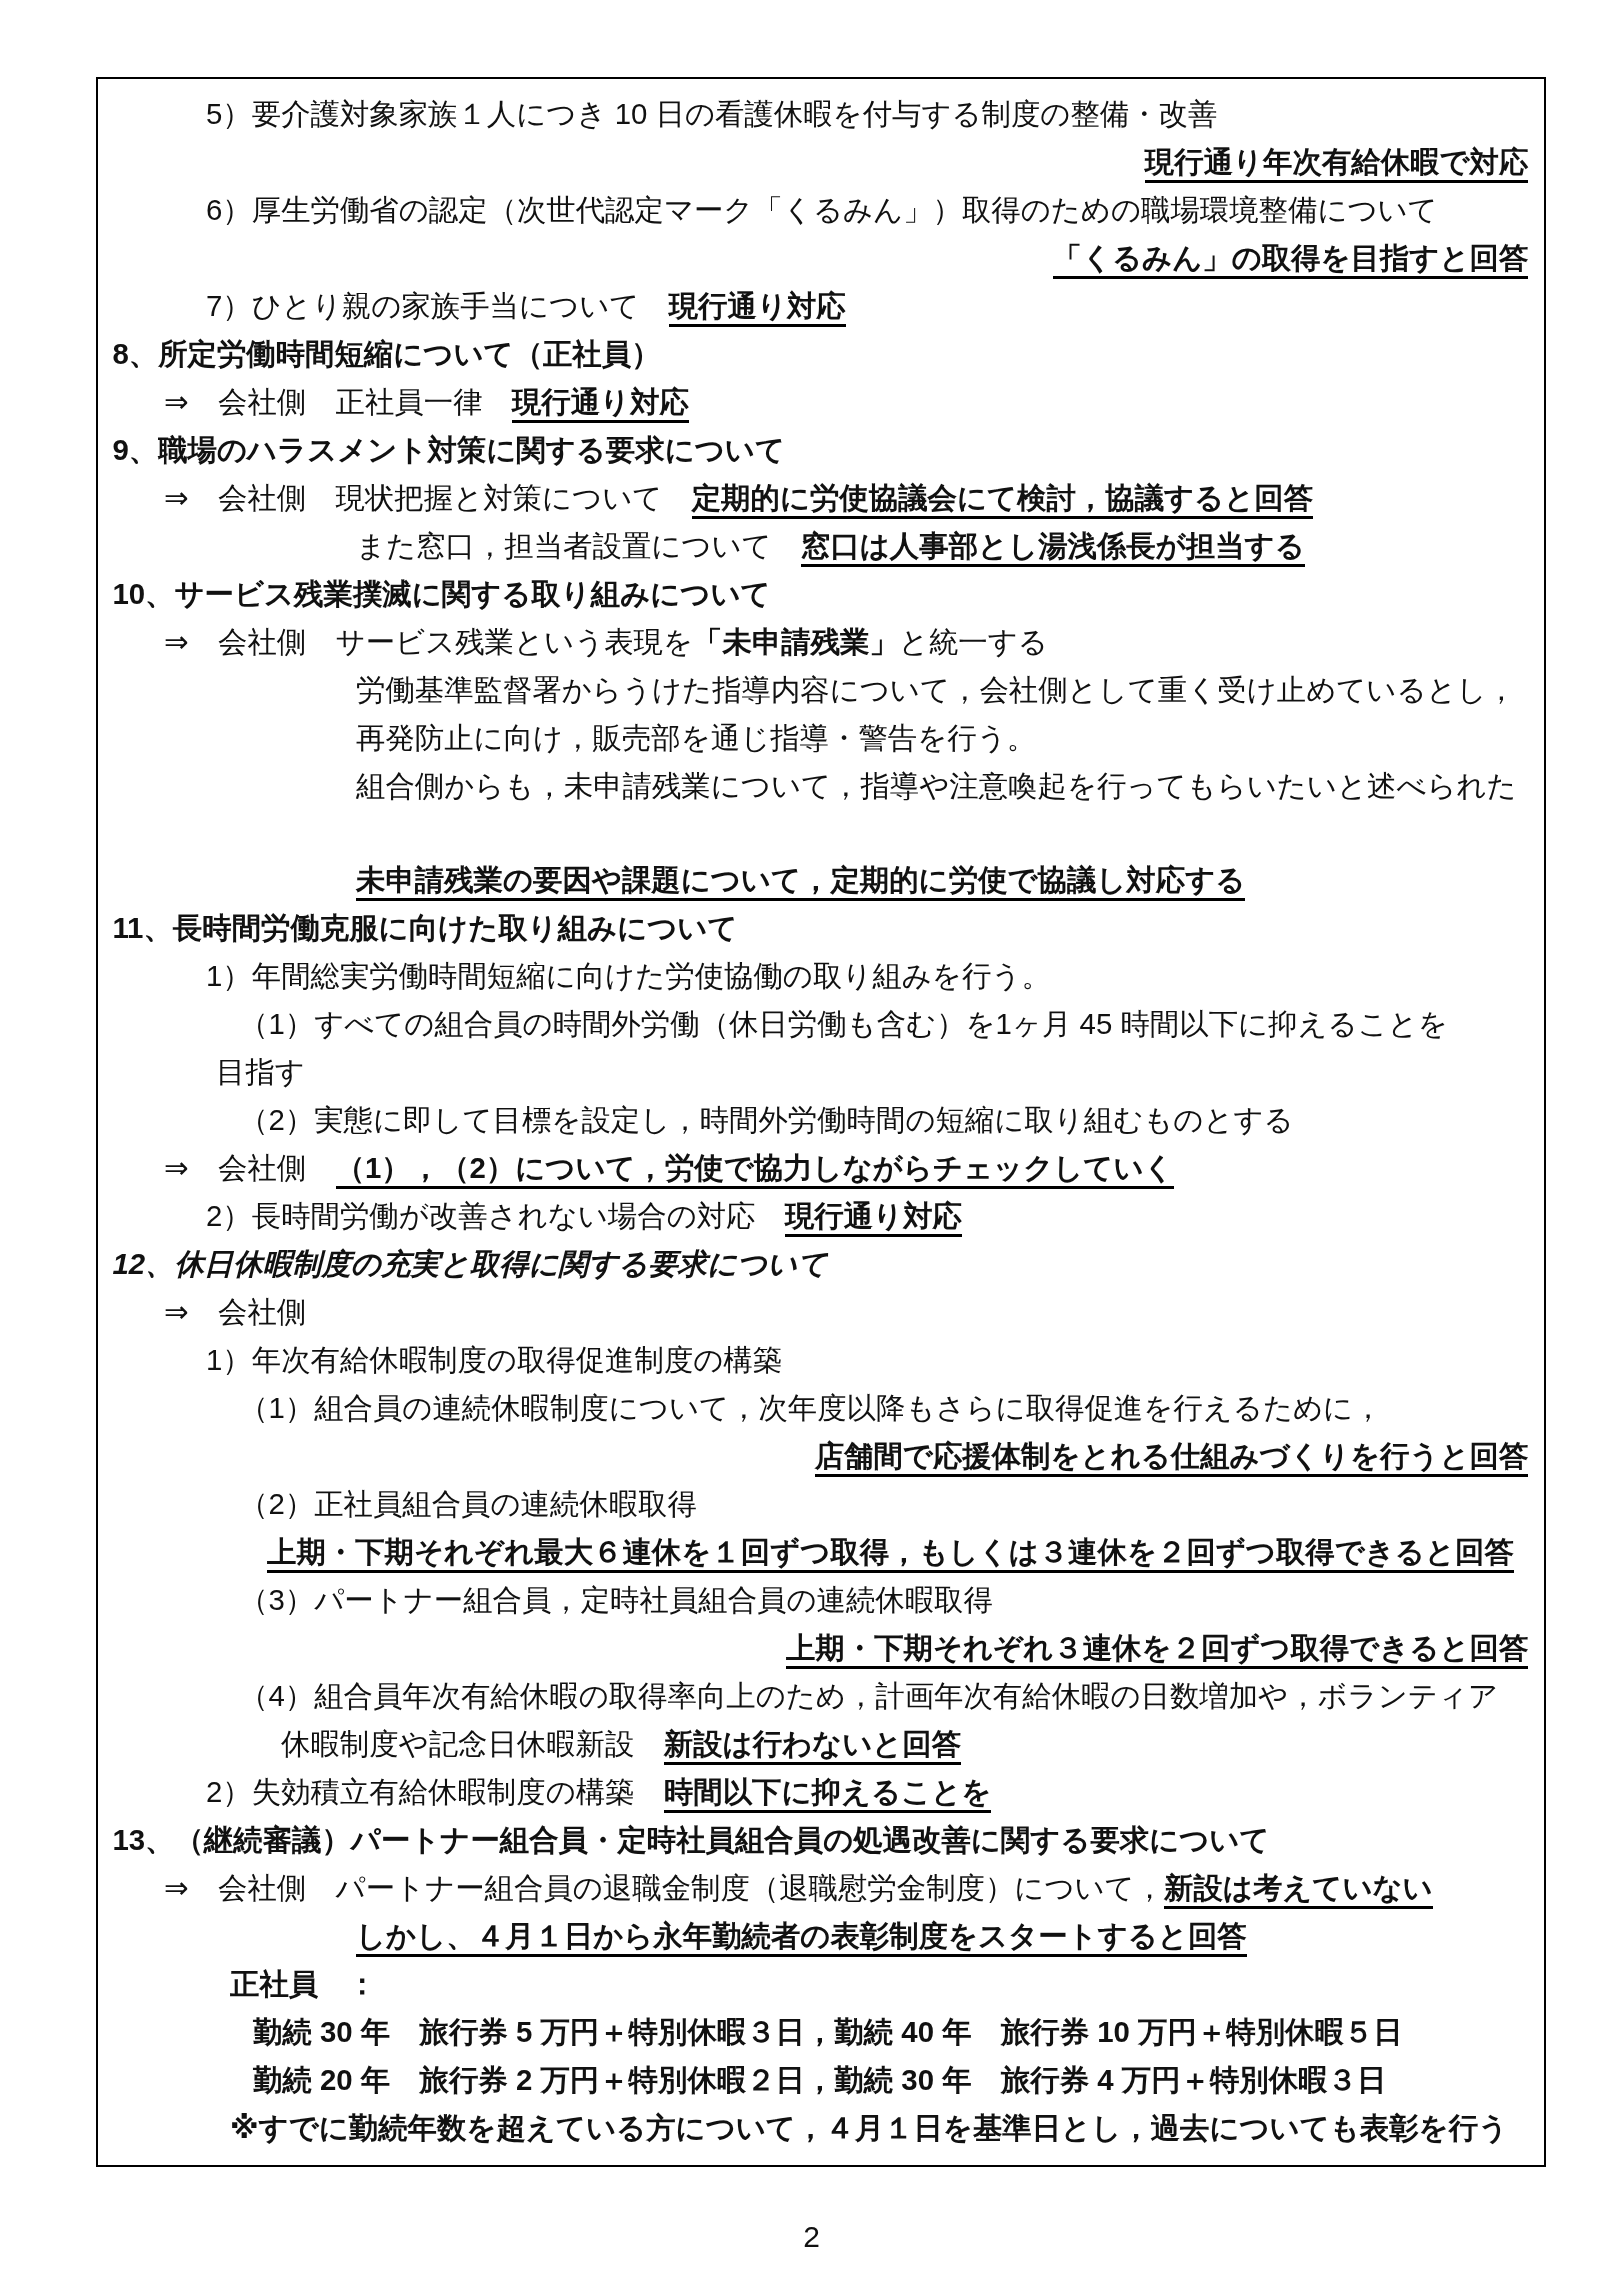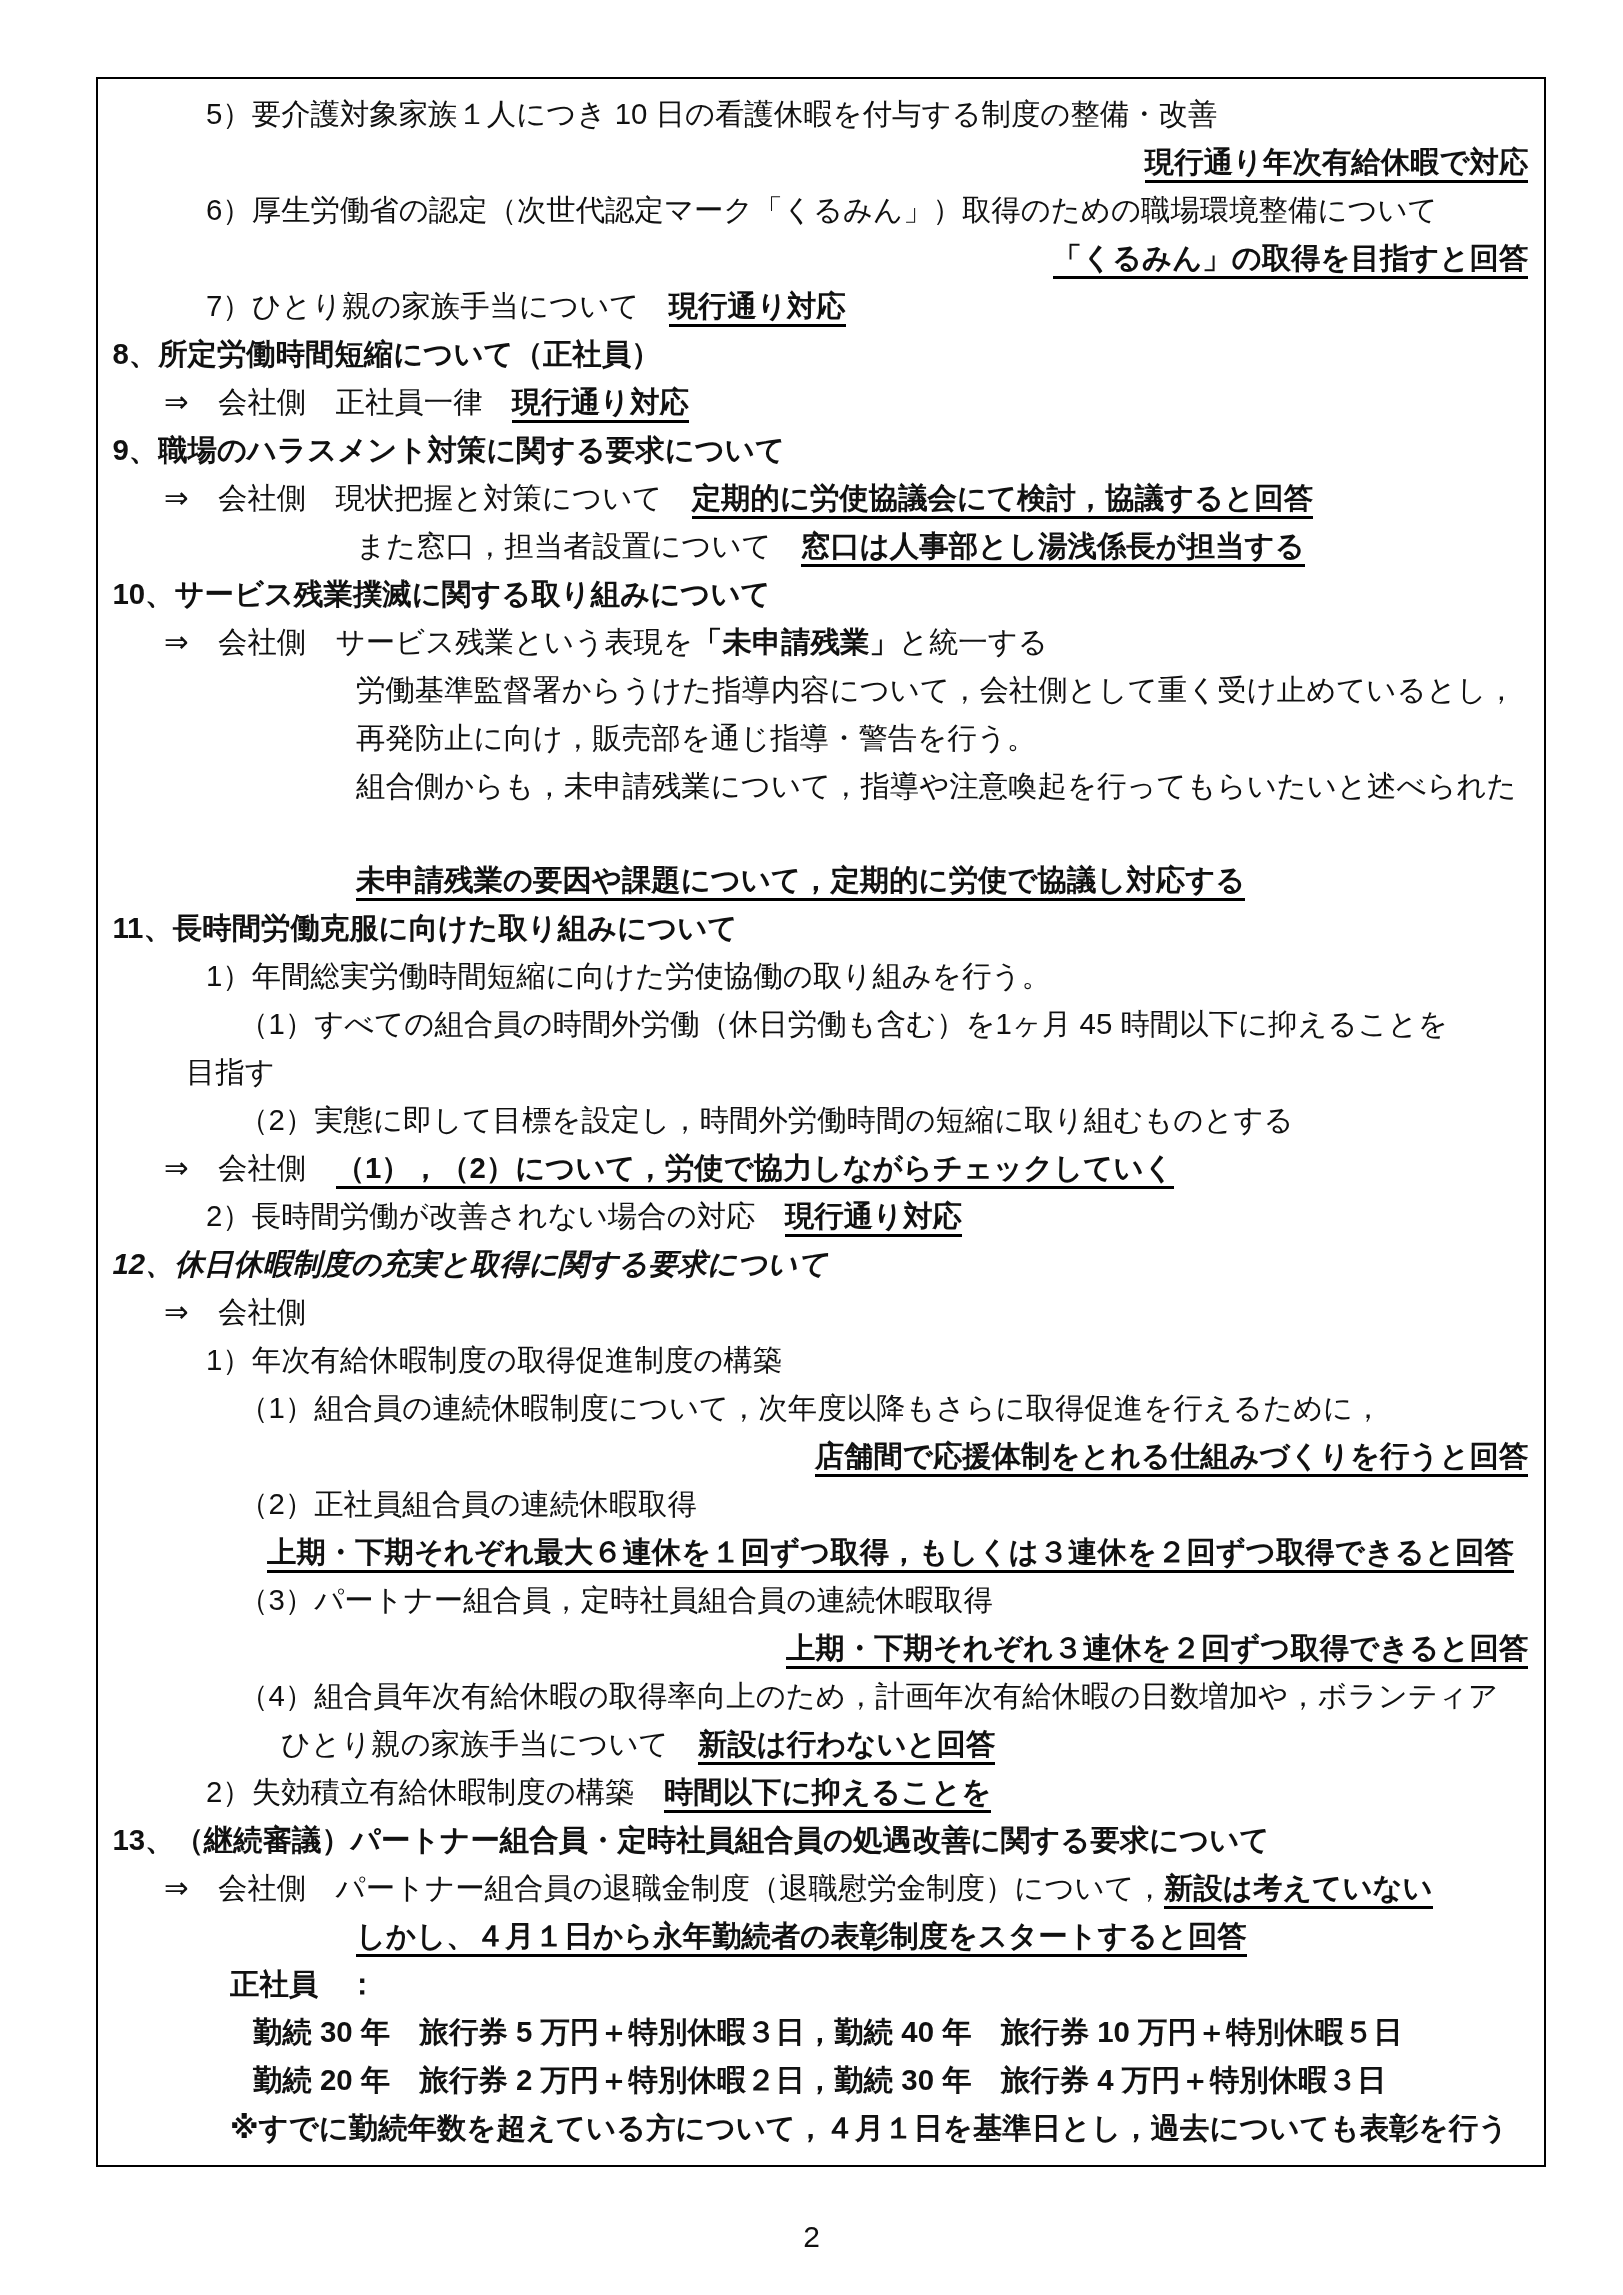--- a/index.html
+++ b/index.html
@@ -72,35 +72,35 @@
         <div class="line" style="padding-left: 258px;"><span class="s-normal">また窓口，担当者設置について　</span><span class="s-answer">窓口は人事部とし湯浅係長が担当する</span></div>
         <div class="line" style="padding-left: 14.4px;"><span class="s-bold">10、サービス残業撲滅に関する取り組みについて</span></div>
         <div class="line" style="padding-left: 66px;"><span class="s-normal">⇒　会社側　サービス残業という表現を</span><span class="s-bold">「未申請残業」</span><span class="s-normal">と統一する</span></div>
         <div class="line" style="padding-left: 258px;"><span class="s-normal">労働基準監督署からうけた指導内容について，会社側として重く受け止めているとし，</span></div>
         <div class="line" style="padding-left: 258px;"><span class="s-normal">再発防止に向け，販売部を通じ指導・警告を行う。</span></div>
         <div class="line" style="padding-left: 258px;"><span class="s-normal">組合側からも，未申請残業について，指導や注意喚起を行ってもらいたいと述べられた</span></div>
         <div class="line" style="padding-left: 258px; margin-top: 46px;"><span class="s-answer">未申請残業の要因や課題について，定期的に労使で協議し対応する</span></div>
         <div class="line" style="padding-left: 14.4px;"><span class="s-bold">11、長時間労働克服に向けた取り組みについて</span></div>
         <div class="line" style="padding-left: 108px;"><span class="s-normal">1）年間総実労働時間短縮に向けた労使協働の取り組みを行う。</span></div>
         <div class="line" style="padding-left: 141px;"><span class="s-normal">（1）すべての組合員の時間外労働（休日労働も含む）を1ヶ月 45 時間以下に抑えることを</span></div>
-        <div class="line" style="padding-left: 88px;"><span class="s-normal">目指す</span></div>
+        <div class="line" style="padding-left: 118px;"><span class="s-normal">目指す</span></div>
         <div class="line" style="padding-left: 141px;"><span class="s-normal">（2）実態に即して目標を設定し，時間外労働時間の短縮に取り組むものとする</span></div>
         <div class="line" style="padding-left: 66px;"><span class="s-normal">⇒　会社側　</span><span class="s-answer">（1），（2）について，労使で協力しながらチェックしていく</span></div>
         <div class="line" style="padding-left: 108px;"><span class="s-normal">2）長時間労働が改善されない場合の対応　</span><span class="s-answer">現行通り対応</span></div>
         <div class="line" style="padding-left: 14.4px; font-style: italic;"><span class="s-bold">12、休日休暇制度の充実と取得に関する要求について</span></div>
         <div class="line" style="padding-left: 66px;"><span class="s-normal">⇒　会社側</span></div>
         <div class="line" style="padding-left: 108px;"><span class="s-normal">1）年次有給休暇制度の取得促進制度の構築</span></div>
         <div class="line" style="padding-left: 141px;"><span class="s-normal">（1）組合員の連続休暇制度について，次年度以降もさらに取得促進を行えるために，</span></div>
         <div class="line right"><span class="s-answer">店舗間で応援体制をとれる仕組みづくりを行うと回答</span></div>
         <div class="line" style="padding-left: 141px;"><span class="s-normal">（2）正社員組合員の連続休暇取得</span></div>
         <div class="line" style="padding-left: 169px;"><span class="s-answer">上期・下期それぞれ最大６連休を１回ずつ取得，もしくは３連休を２回ずつ取得できると回答</span></div>
         <div class="line" style="padding-left: 141px;"><span class="s-normal">（3）パートナー組合員，定時社員組合員の連続休暇取得</span></div>
         <div class="line right"><span class="s-answer">上期・下期それぞれ３連休を２回ずつ取得できると回答</span></div>
         <div class="line" style="padding-left: 141px;"><span class="s-normal">（4）組合員年次有給休暇の取得率向上のため，計画年次有給休暇の日数増加や，ボランティア</span></div>
-        <div class="line" style="padding-left: 183px;"><span class="s-normal">ひとり親の家族手当について　</span><span class="s-answer">新設は行わないと回答</span></div>
+        <div class="line" style="padding-left: 183px;"><span class="s-normal">休暇制度や記念日休暇新設　</span><span class="s-answer">新設は行わないと回答</span></div>
         <div class="line" style="padding-left: 108px;"><span class="s-normal">2）失効積立有給休暇制度の構築　</span><span class="s-answer">時間以下に抑えることを</span></div>
         <div class="line" style="padding-left: 14.4px;"><span class="s-bold">13、（継続審議）パートナー組合員・定時社員組合員の処遇改善に関する要求について</span></div>
         <div class="line" style="padding-left: 66px;"><span class="s-normal">⇒　会社側　パートナー組合員の退職金制度（退職慰労金制度）について，</span><span class="s-answer">新設は考えていない</span></div>
         <div class="line" style="padding-left: 258px;"><span class="s-answer">しかし、４月１日から永年勤続者の表彰制度をスタートすると回答</span></div>
         <div class="line" style="padding-left: 132px;"><span class="s-bold">正社員　：</span></div>
         <div class="line" style="padding-left: 155px;"><span class="s-bold">勤続 30 年　旅行券 5 万円＋特別休暇３日，勤続 40 年　旅行券 10 万円＋特別休暇５日</span></div>
         <div class="line" style="padding-left: 155px;"><span class="s-bold">勤続 20 年　旅行券 2 万円＋特別休暇２日，勤続 30 年　旅行券 4 万円＋特別休暇３日</span></div>
         <div class="line" style="padding-left: 132px;"><span class="s-bold">※すでに勤続年数を超えている方について，４月１日を基準日とし，過去についても表彰を行う</span></div>
       </div>
   </div>

